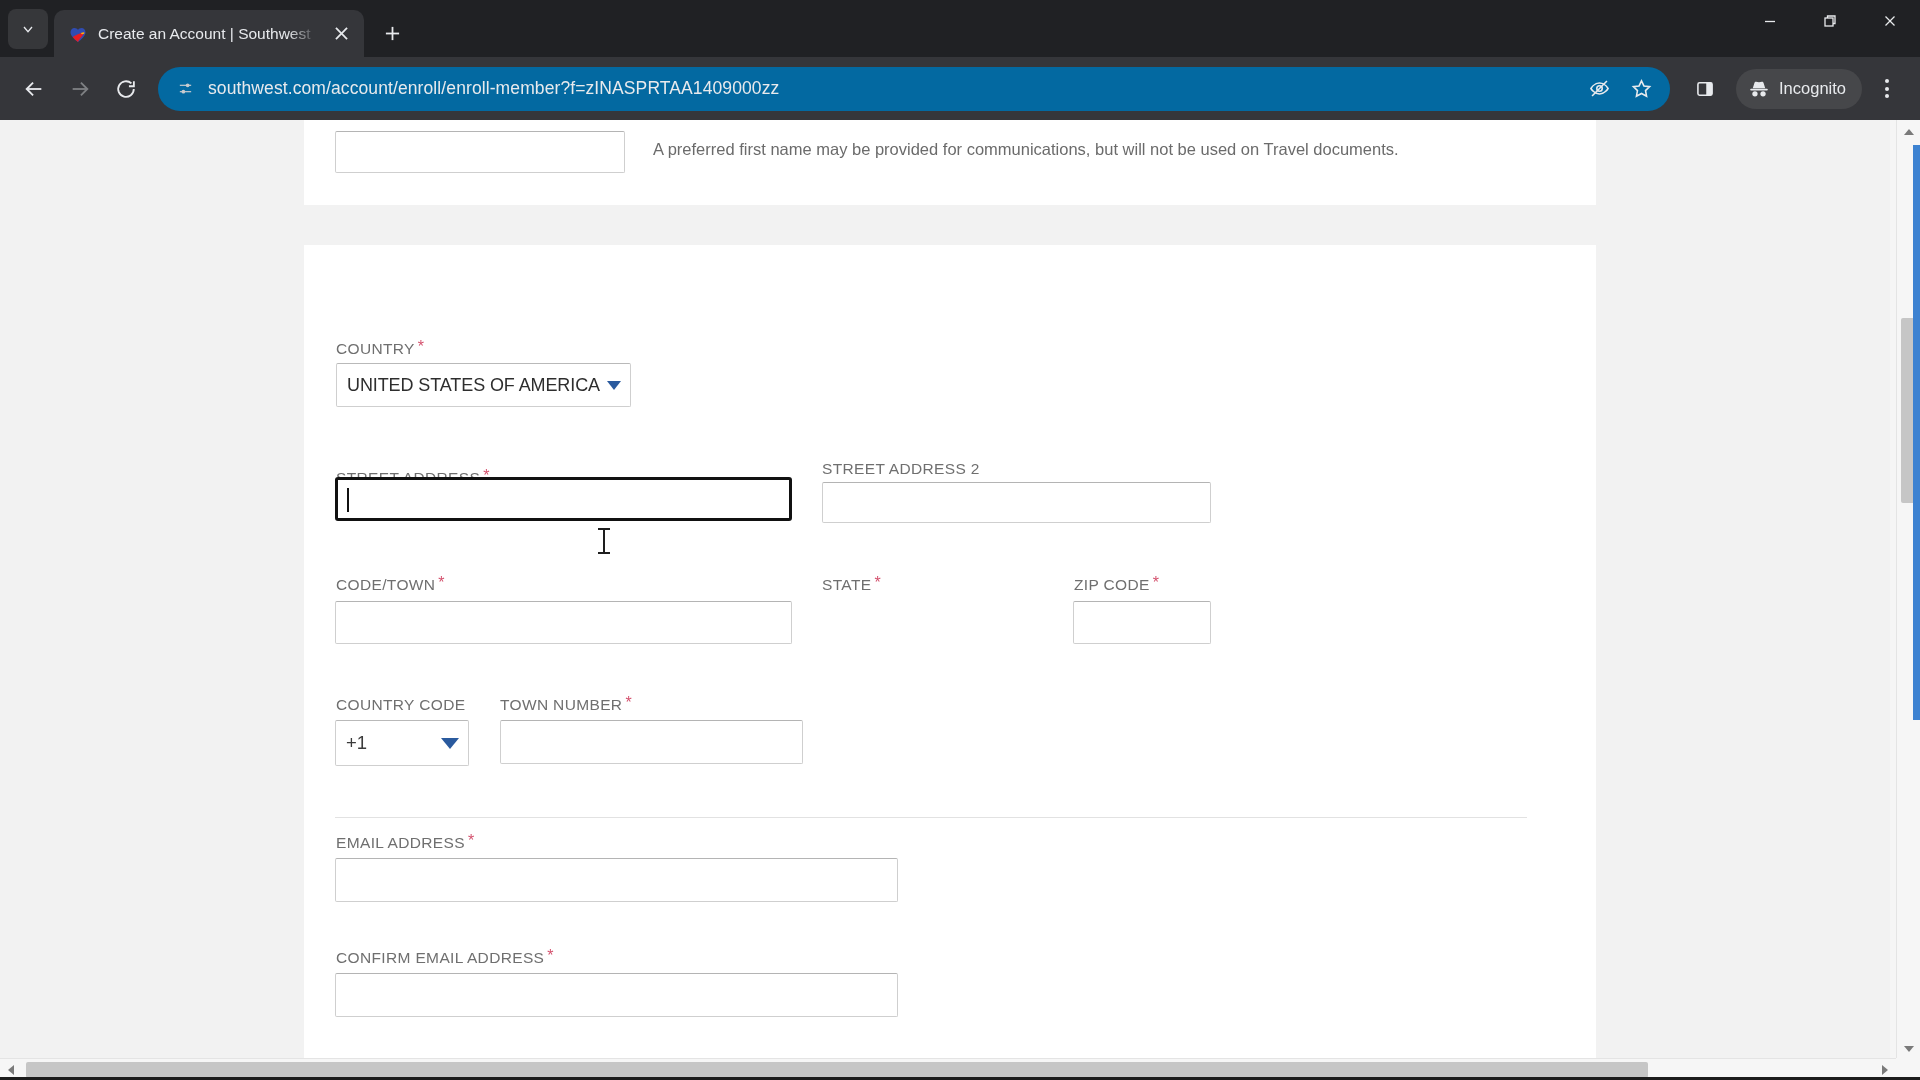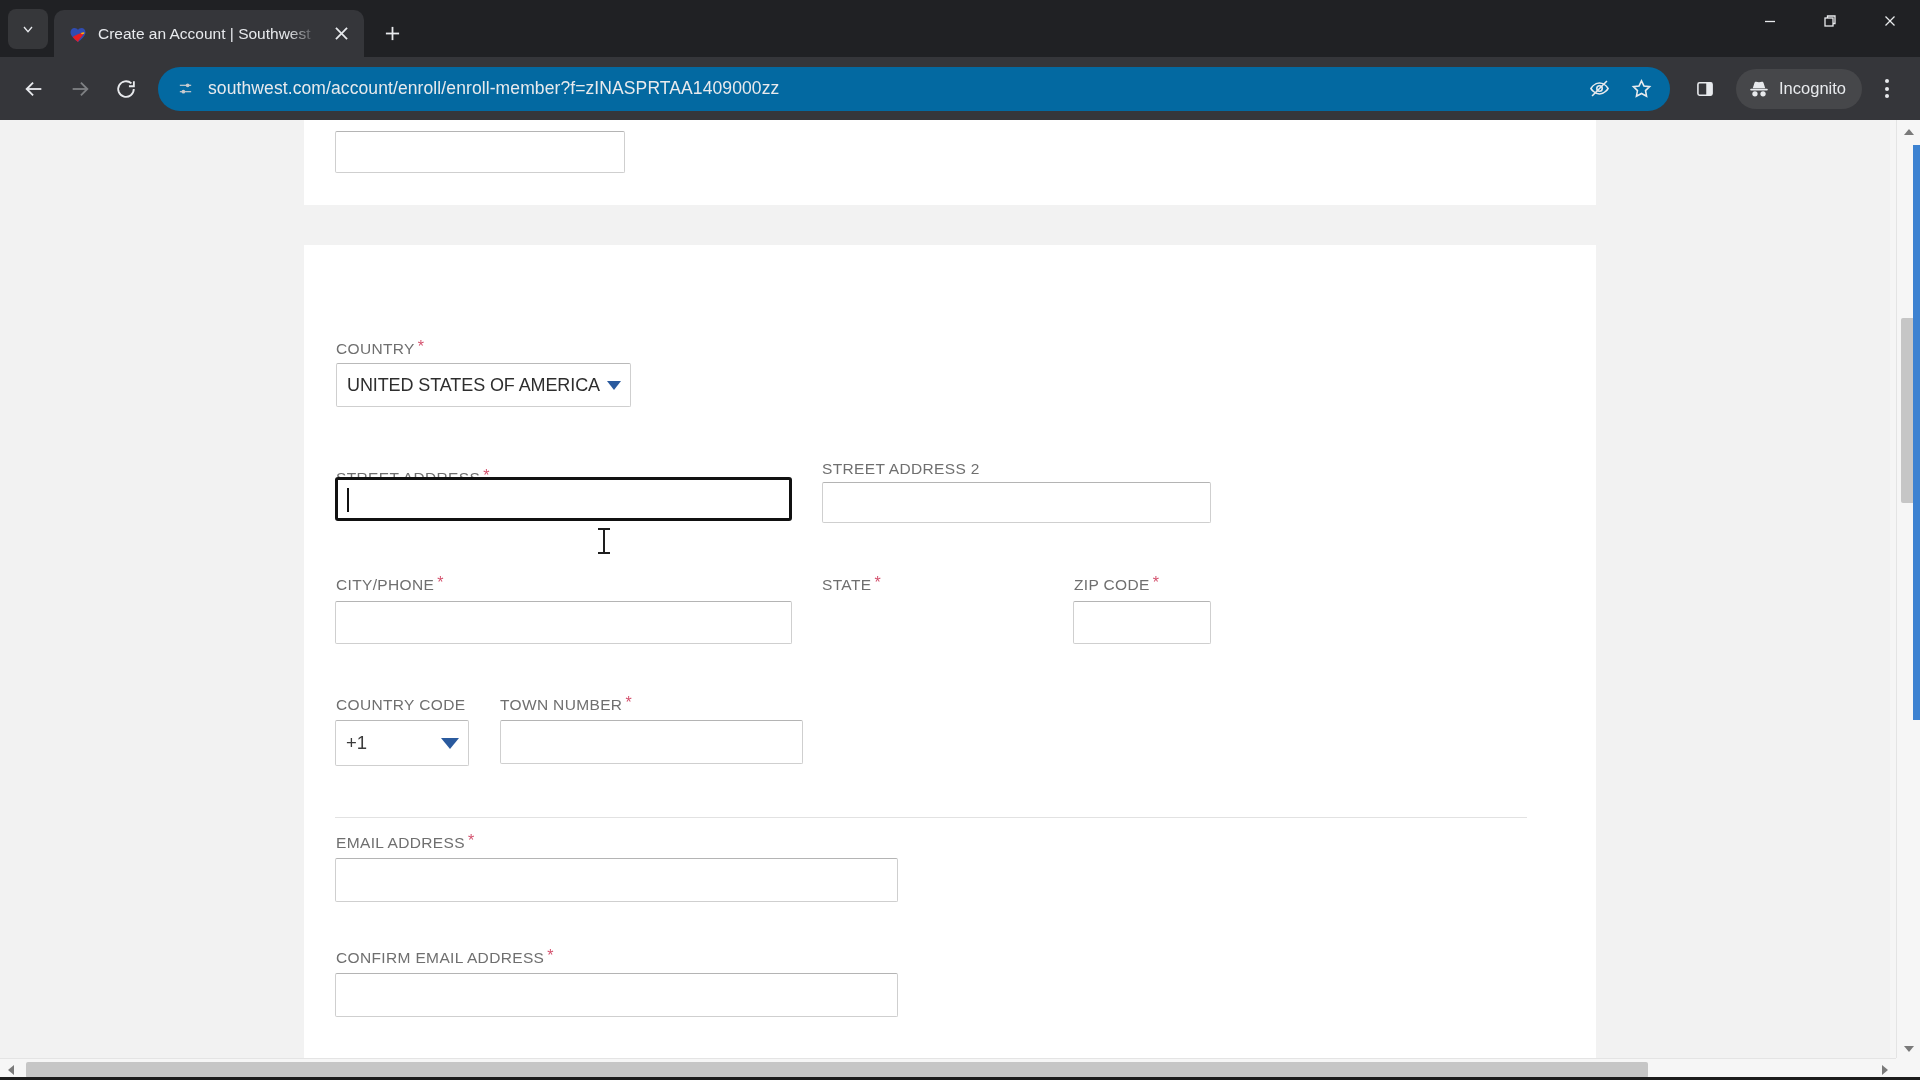--- a/index.html
+++ b/index.html
@@ -323,20 +323,21 @@
       <i></i>
       <i></i>
     </div>
   </div>
 
   <div class="viewport">
     <div class="page">
 
       <div class="card card-top">
         <input class="tinput" type="text" style="left: 31px; top: 11px; width: 290px; height: 42px; font-size: 18px; padding: 0px 8px;">
+        <span class="hint-text" style="left:349px; top:20px;">A preferred first name may be provided for communications, but will not be used on Travel documents.</span>
       </div>
 
       <div class="card card-main">
 
 
         <span class="flabel" style="left:32px; top:93px;">
           <span>COUNTRY</span><span class="req">*</span>
         </span>
         <div class="sel country" style="left:32px; top:118px; width:295px; height:44px;">
           <span class="sel-txt">UNITED STATES OF AMERICA</span>
@@ -349,21 +350,21 @@
         <div class="tinput focused" style="left:31px; top:232px; width:457px; height:44px;">
           <span class="caret"></span>
         </div>
 
         <span class="flabel" style="left:518px; top:213px;">
           <span>STREET ADDRESS 2</span><span class="req"></span>
         </span>
         <input class="tinput" type="text" style="left: 518px; top: 237px; width: 389px; height: 41px; font-size: 18px; padding: 0px 8px;">
 
         <span class="flabel" style="left:32px; top:329px;">
-          <span>CITY/PHONE</span><span class="req">*</span>
+          <span>CODE/TOWN</span><span class="req">*</span>
         </span>
         <input class="tinput" type="text" style="left: 31px; top: 356px; width: 457px; height: 43px; font-size: 18px; padding: 0px 8px;">
 
         <span class="flabel" style="left:518px; top:329px;">
           <span>STATE</span><span class="req">*</span>
         </span>
 
         <span class="flabel" style="left:770px; top:329px;">
           <span>ZIP CODE</span><span class="req">*</span>
         </span>

